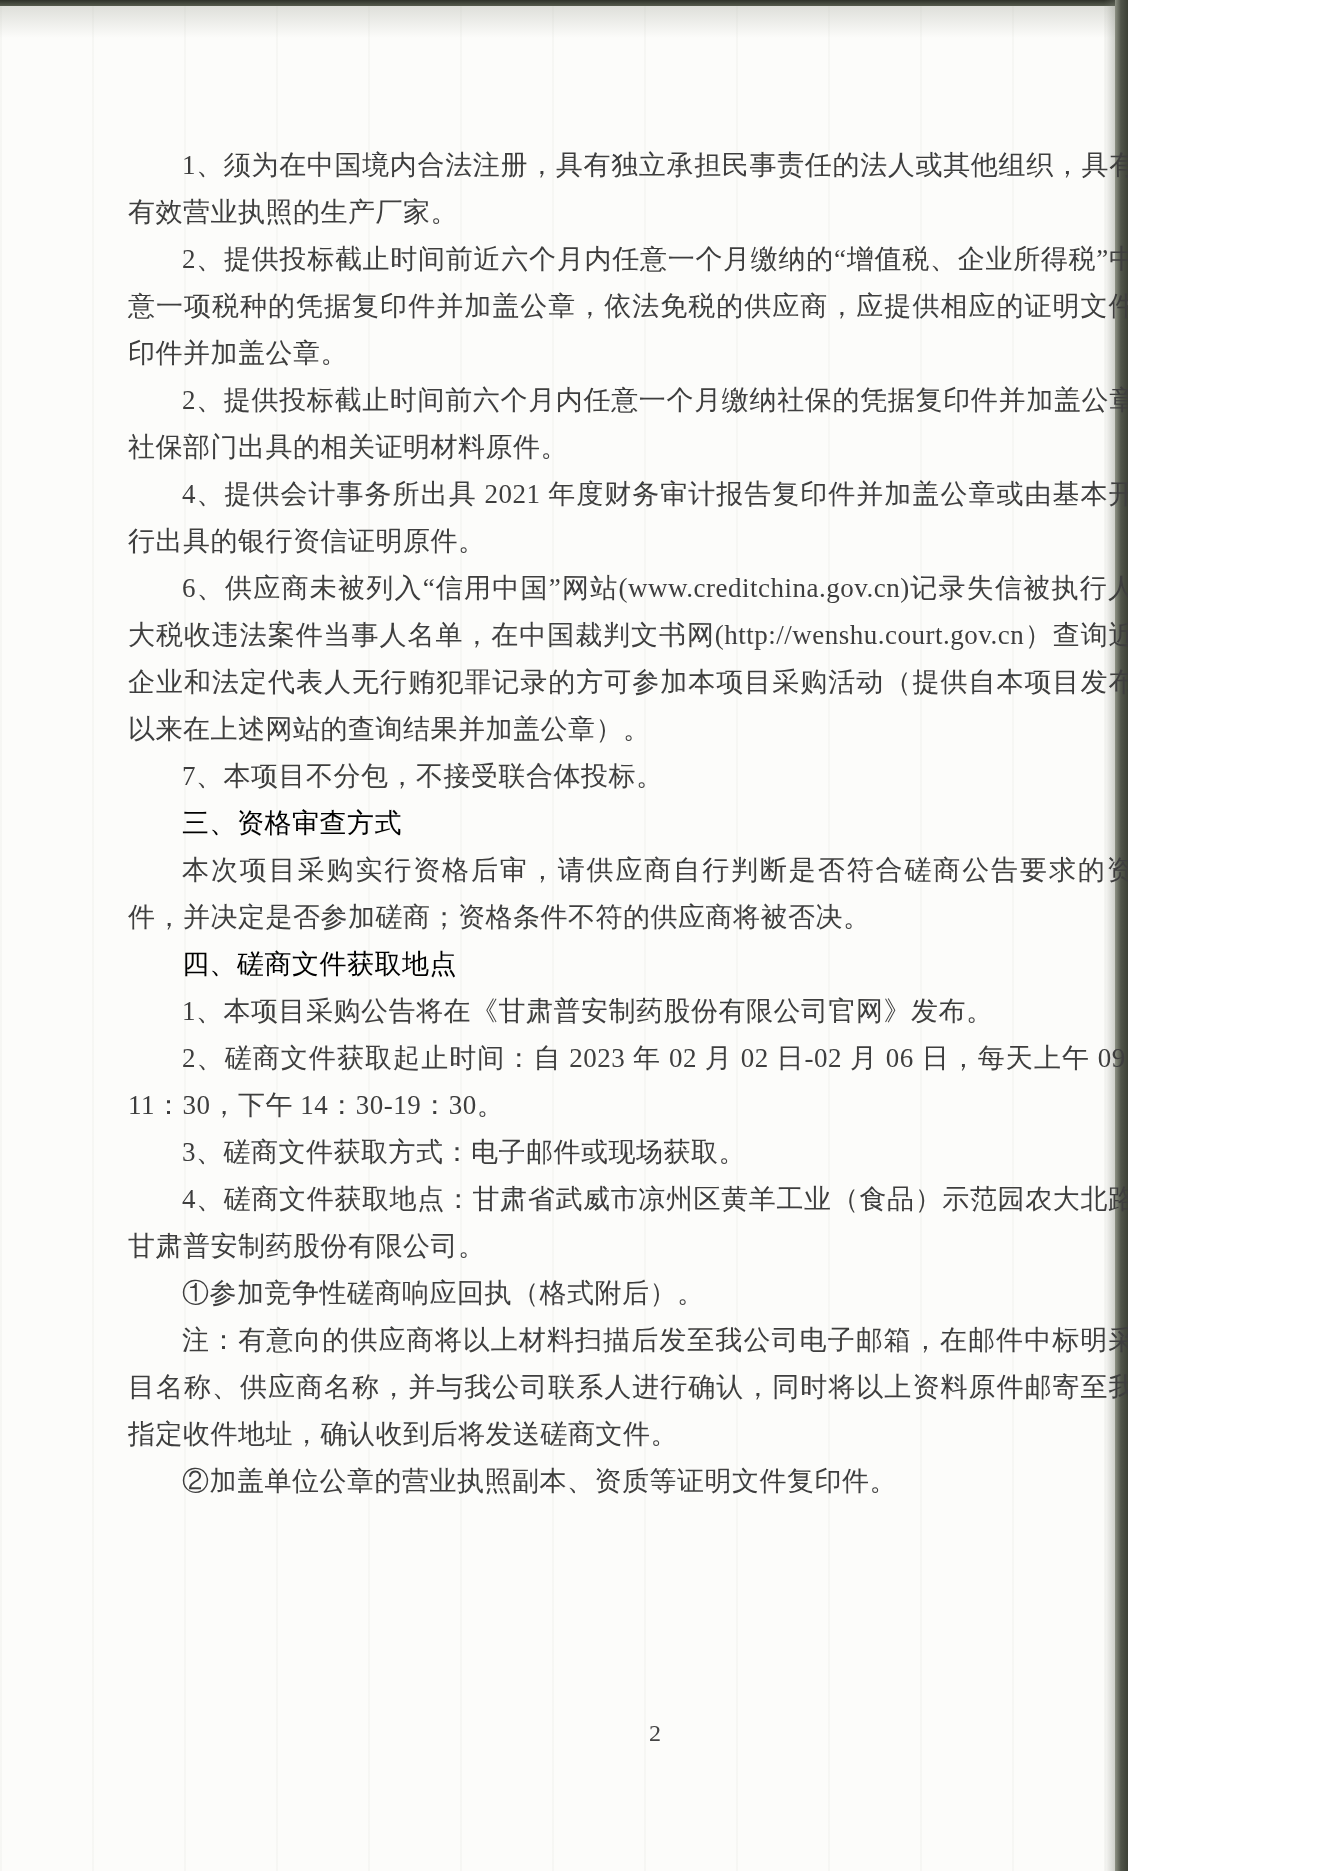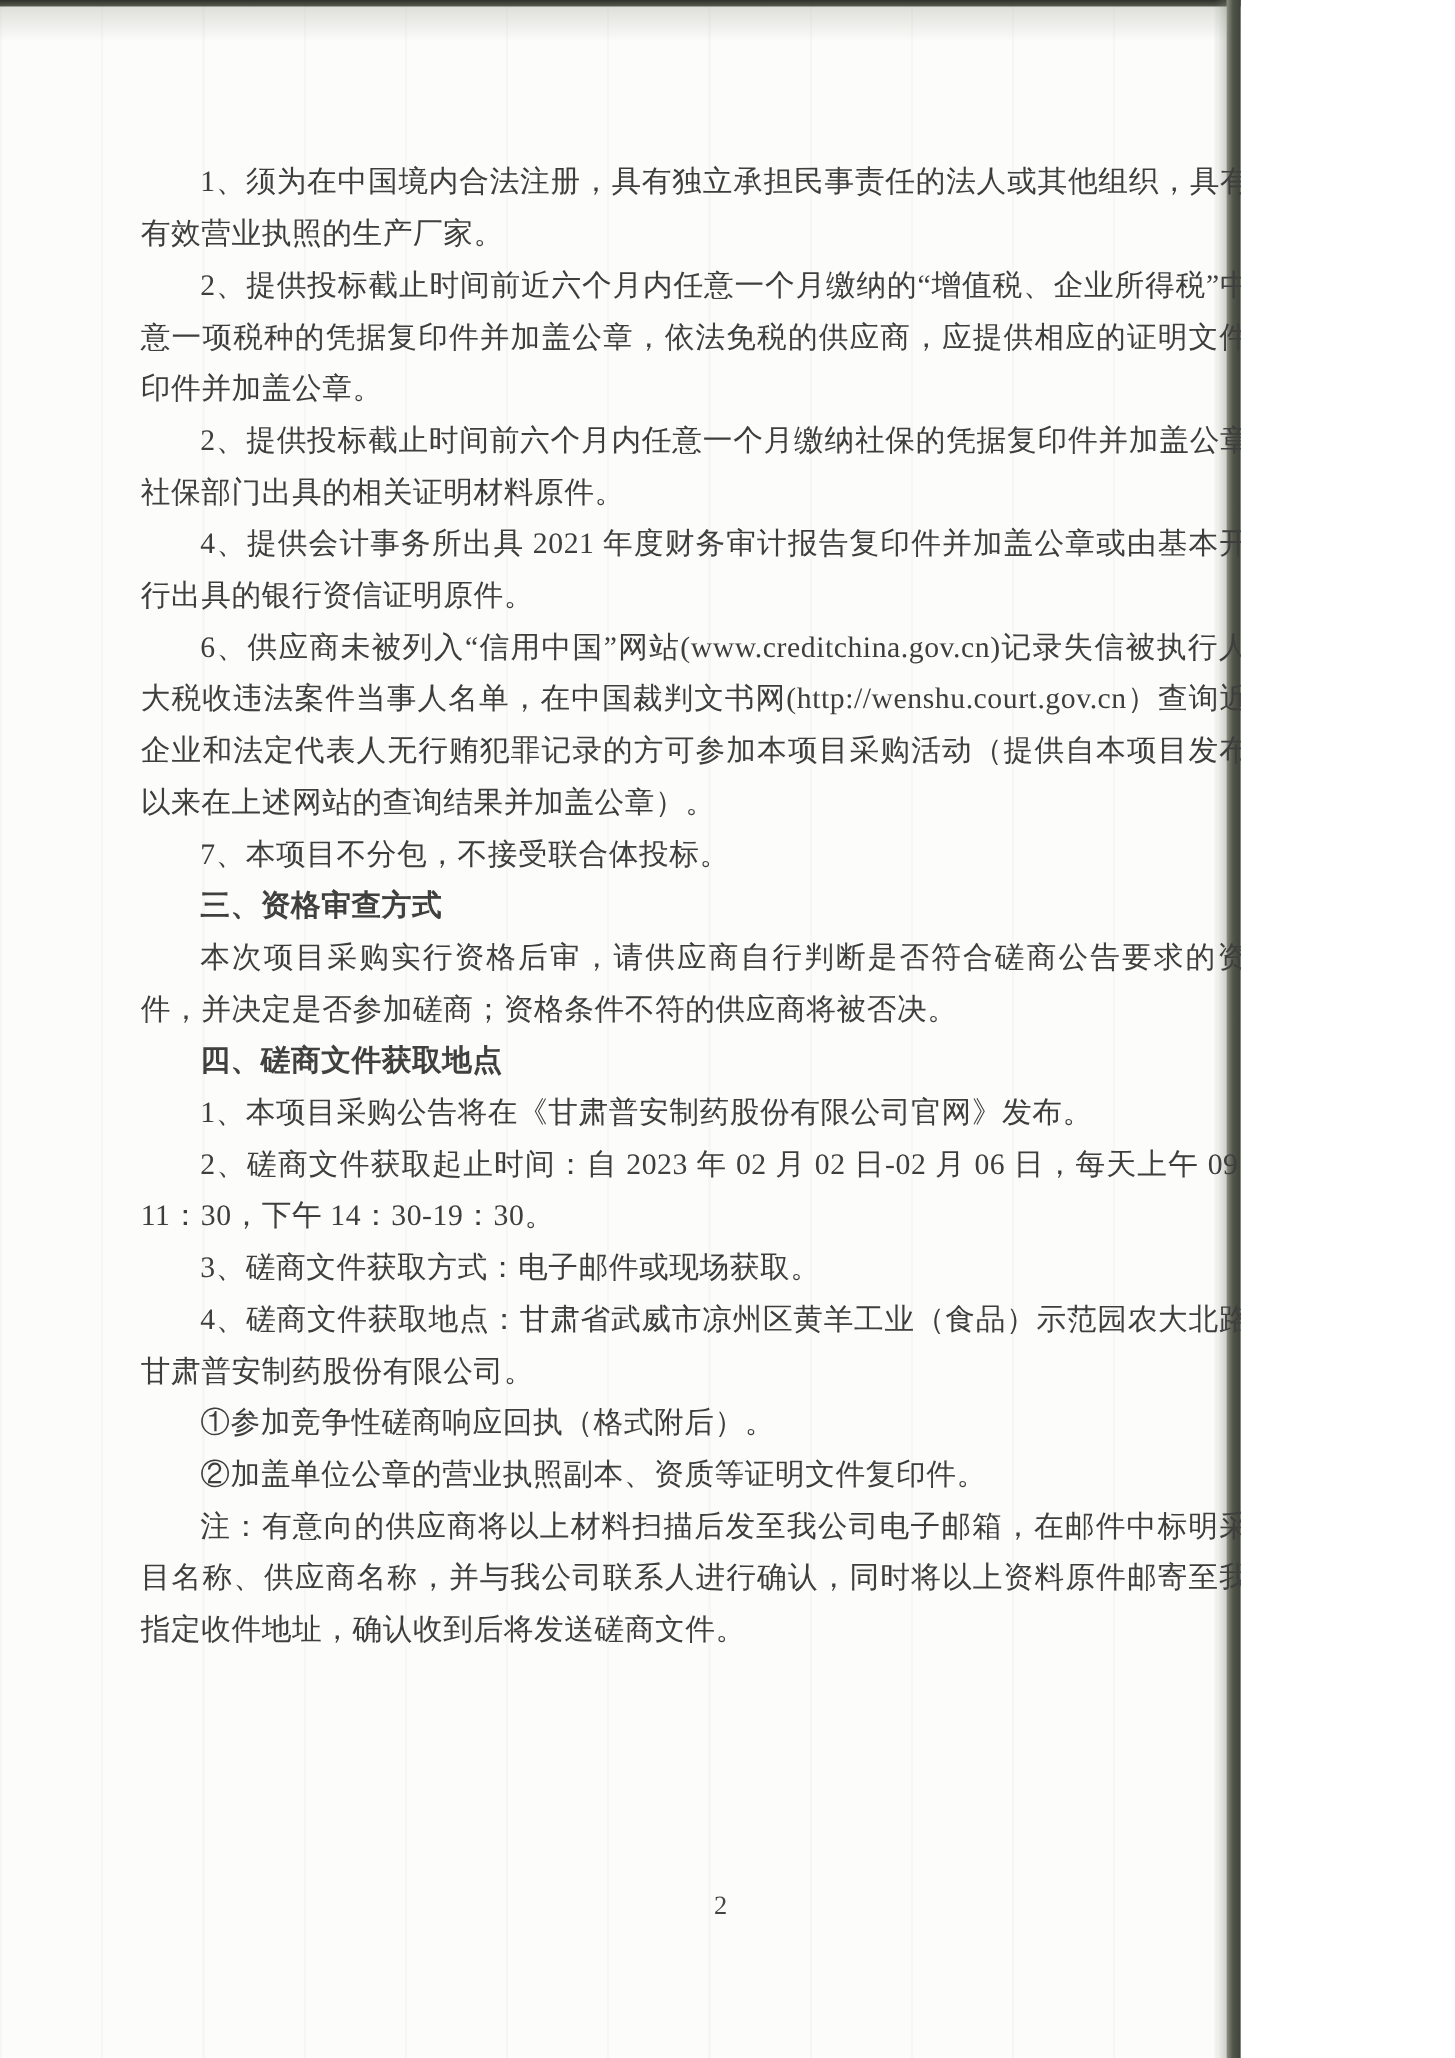--- a/index.html
+++ b/index.html
@@ -82,21 +82,21 @@
     top: 142px;
     left: 128px;
     width: 1064px;
     font-size: 27px;
     line-height: 47px;
     color: #3e3e3e;
     text-align: justify;
     letter-spacing: 0.5px;
   }
   .doc-content p { margin: 0; text-indent: 2em; }
-  .doc-content p.heading { font-weight: bold; color: #404040; }
+  .doc-content p.heading { font-weight: normal; color: #000000; }
 
   .page-number {
     position: absolute;
     top: 1718px;
     left: 0;
     width: 1310px;
     text-align: center;
     font-size: 24px;
     line-height: 30px;
     color: #444444;
@@ -122,18 +122,18 @@
       <p class="body">6、供应商未被列入“信用中国”网站(www.creditchina.gov.cn)记录失信被执行人或重大税收违法案件当事人名单，在中国裁判文书网(http://wenshu.court.gov.cn）查询近三年企业和法定代表人无行贿犯罪记录的方可参加本项目采购活动（提供自本项目发布公告以来在上述网站的查询结果并加盖公章）。</p>
       <p class="body">7、本项目不分包，不接受联合体投标。</p>
       <p class="heading">三、资格审查方式</p>
       <p class="body">本次项目采购实行资格后审，请供应商自行判断是否符合磋商公告要求的资格条件，并决定是否参加磋商；资格条件不符的供应商将被否决。</p>
       <p class="heading">四、磋商文件获取地点</p>
       <p class="body">1、本项目采购公告将在《甘肃普安制药股份有限公司官网》发布。</p>
       <p class="body">2、磋商文件获取起止时间：自 2023 年 02 月 02 日-02 月 06 日，每天上午 09：00-11：30，下午 14：30-19：30。</p>
       <p class="body">3、磋商文件获取方式：电子邮件或现场获取。</p>
       <p class="body">4、磋商文件获取地点：甘肃省武威市凉州区黄羊工业（食品）示范园农大北路 1 号甘肃普安制药股份有限公司。</p>
       <p class="body">①参加竞争性磋商响应回执（格式附后）。</p>
+      <p class="body">注：有意向的供应商将以上材料扫描后发至我公司电子邮箱，在邮件中标明采购项目名称、供应商名称，并与我公司联系人进行确认，同时将以上资料原件邮寄至我公司指定收件地址，确认收到后将发送磋商文件。</p>
       <p class="body">②加盖单位公章的营业执照副本、资质等证明文件复印件。</p>
-      <p class="body">注：有意向的供应商将以上材料扫描后发至我公司电子邮箱，在邮件中标明采购项目名称、供应商名称，并与我公司联系人进行确认，同时将以上资料原件邮寄至我公司指定收件地址，确认收到后将发送磋商文件。</p>
     </div>
 
   <div class="page-number">2</div>
 </div>
 
 </body></html>

